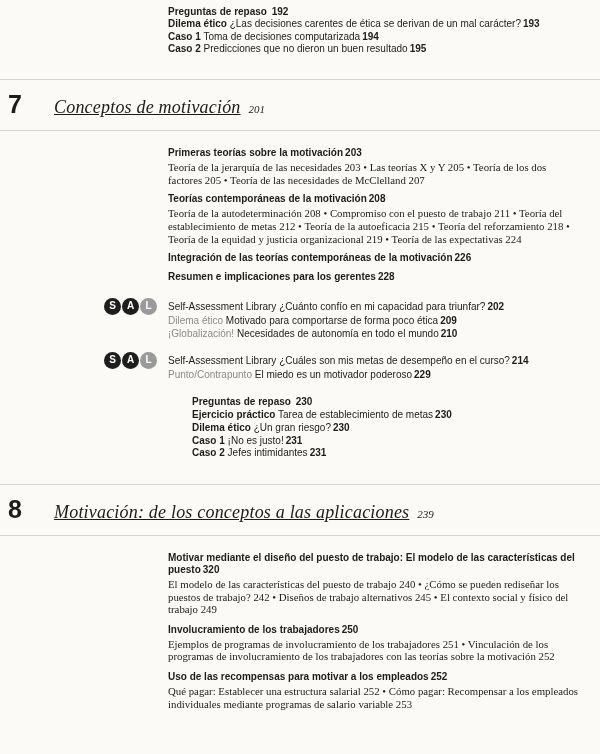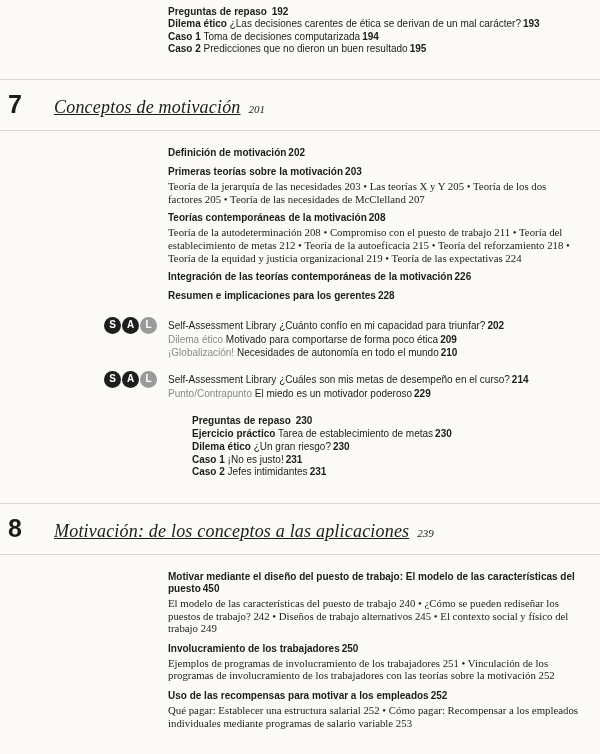--- a/index.html
+++ b/index.html
@@ -81,21 +81,20 @@
     <div class="entry-line"><span class="lbl">Caso 2</span> <span>Predicciones que no dieron un buen resultado</span><span class="pg">195</span></div>
   </div>
 
   <div class="chapter-head">
     <span class="ch-num">7</span>
     <span class="ch-title">Conceptos de motivación</span>
     <span class="ch-page">201</span>
   </div>
 
   <div class="toc-col toc-content">
-    <div class="h-entry" style="margin-top:0;"><span>Definición de motivación</span><span class="pg">202</span></div>
     <div class="h-entry"><span>Primeras teorías sobre la motivación</span><span class="pg">203</span></div>
     <div class="serif-p">Teoría de la jerarquía de las necesidades 203 • Las teorías X y Y 205 • Teoría de los dos factores 205 • Teoría de las necesidades de McClelland 207</div>
     <div class="h-entry"><span>Teorías contemporáneas de la motivación</span><span class="pg">208</span></div>
     <div class="serif-p">Teoría de la autodeterminación 208 • Compromiso con el puesto de trabajo 211 • Teoría del establecimiento de metas 212 • Teoría de la autoeficacia 215 • Teoría del reforzamiento 218 • Teoría de la equidad y justicia organizacional 219 • Teoría de las expectativas 224</div>
     <div class="h-entry"><span>Integración de las teorías contemporáneas de la motivación</span><span class="pg">226</span></div>
     <div class="h-entry"><span>Resumen e implicaciones para los gerentes</span><span class="pg">228</span></div>
 
     <div class="features">
       <div class="feature-line">
         <span class="sal">
@@ -133,21 +132,21 @@
     </div>
   </div>
 
   <div class="chapter-head">
     <span class="ch-num">8</span>
     <span class="ch-title">Motivación: de los conceptos a las aplicaciones</span>
     <span class="ch-page">239</span>
   </div>
 
   <div class="toc-col toc-content ch8-content">
-    <div class="h-entry" style="margin-top:0;"><span>Motivar mediante el diseño del puesto de trabajo: El modelo de las características del puesto</span><span class="pg">450</span></div>
+    <div class="h-entry" style="margin-top:0;"><span>Motivar mediante el diseño del puesto de trabajo: El modelo de las características del puesto</span><span class="pg">320</span></div>
     <div class="serif-p">El modelo de las características del puesto de trabajo 240 • ¿Cómo se pueden rediseñar los puestos de trabajo? 242 • Diseños de trabajo alternativos 245 • El contexto social y físico del trabajo 249</div>
     <div class="h-entry"><span>Involucramiento de los trabajadores</span><span class="pg">250</span></div>
     <div class="serif-p">Ejemplos de programas de involucramiento de los trabajadores 251 • Vinculación de los programas de involucramiento de los trabajadores con las teorías sobre la motivación 252</div>
     <div class="h-entry"><span>Uso de las recompensas para motivar a los empleados</span><span class="pg">252</span></div>
     <div class="serif-p">Qué pagar: Establecer una estructura salarial 252 • Cómo pagar: Recompensar a los empleados individuales mediante programas de salario variable 253</div>
   </div>
 
 </div>
 
 </body></html>

